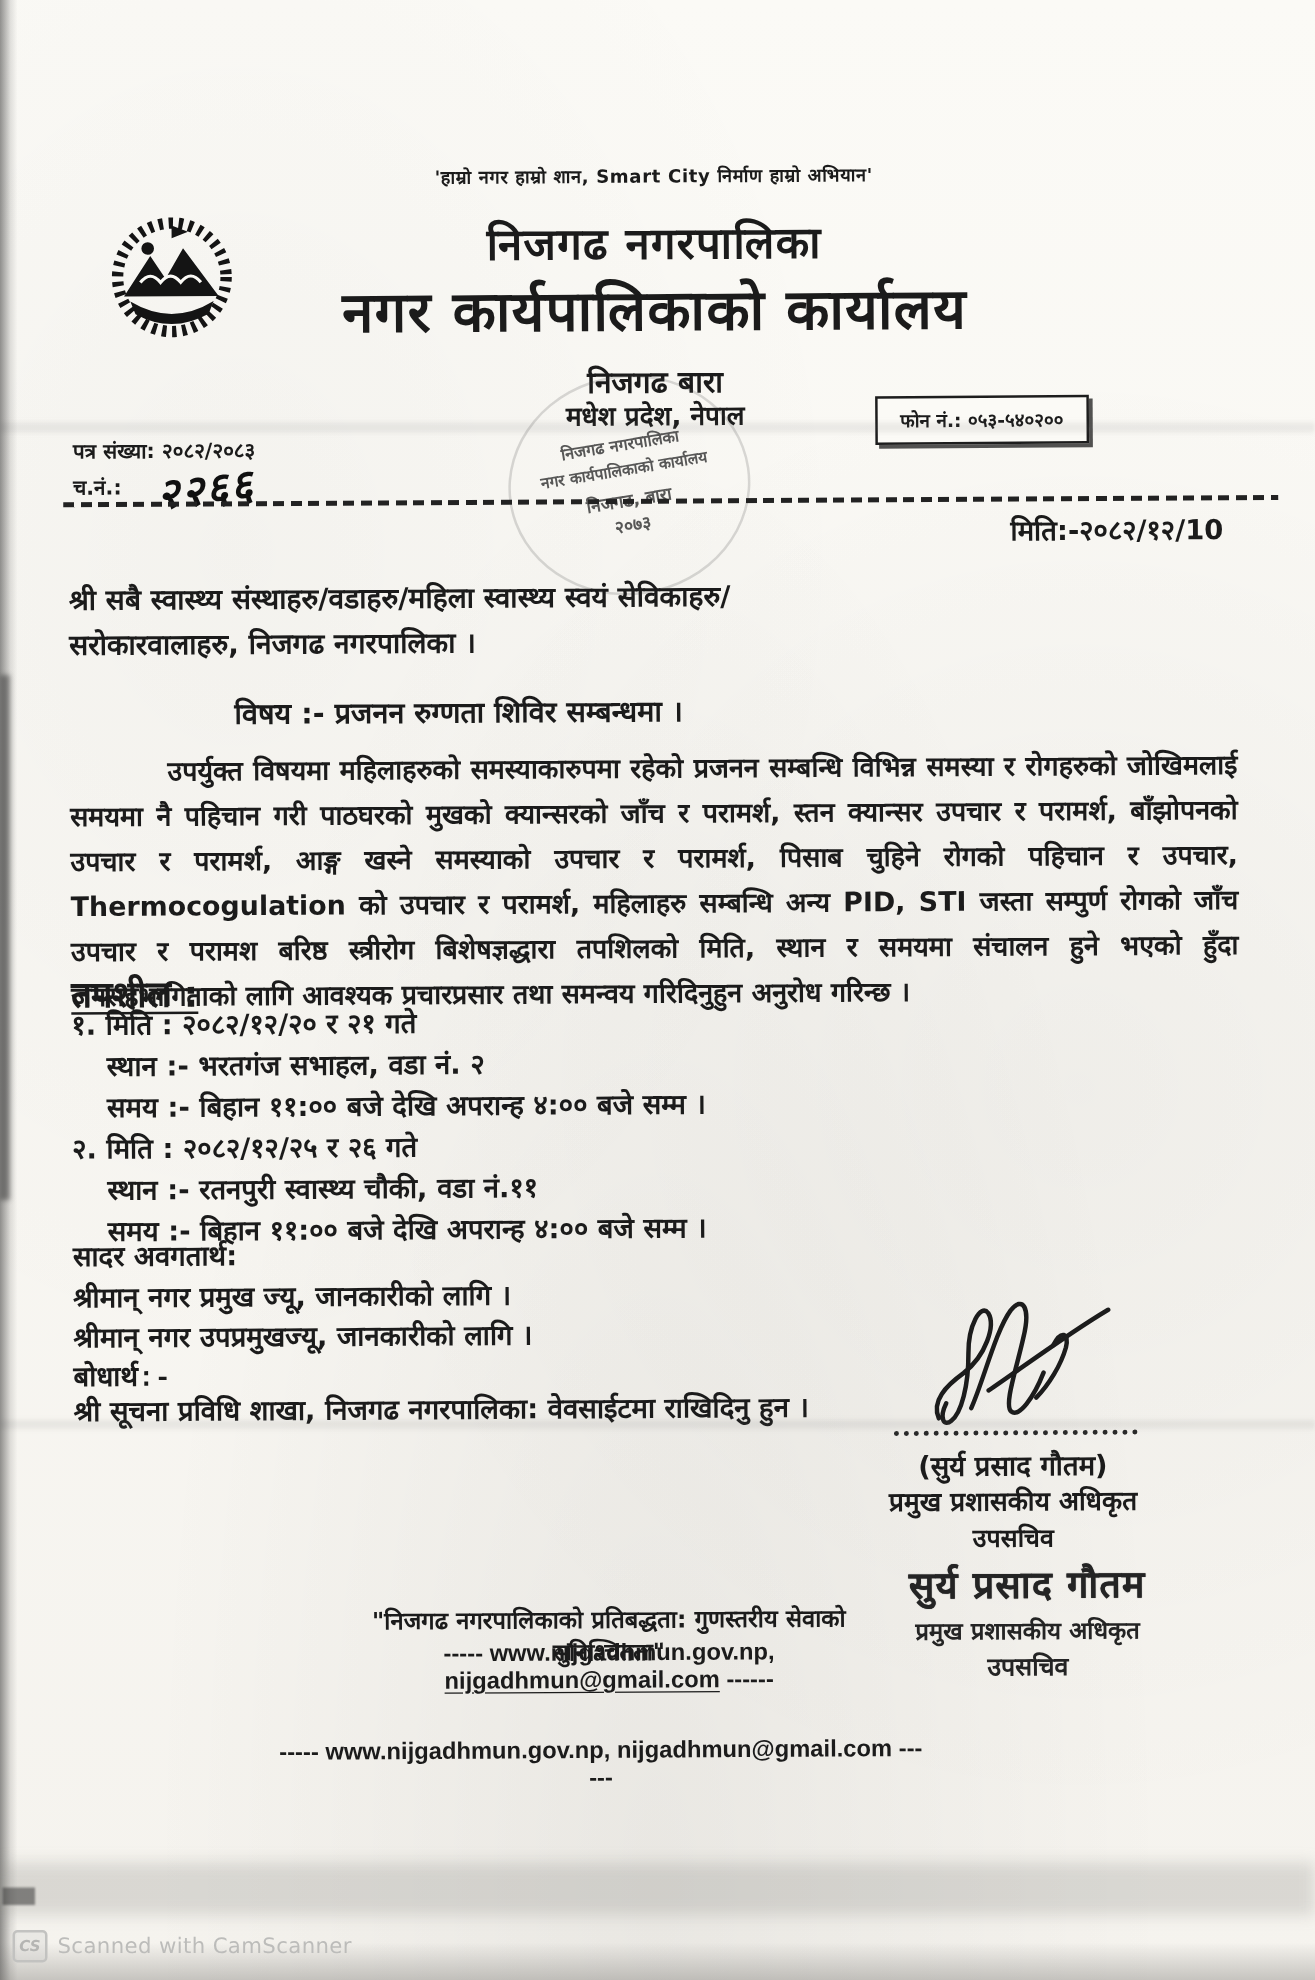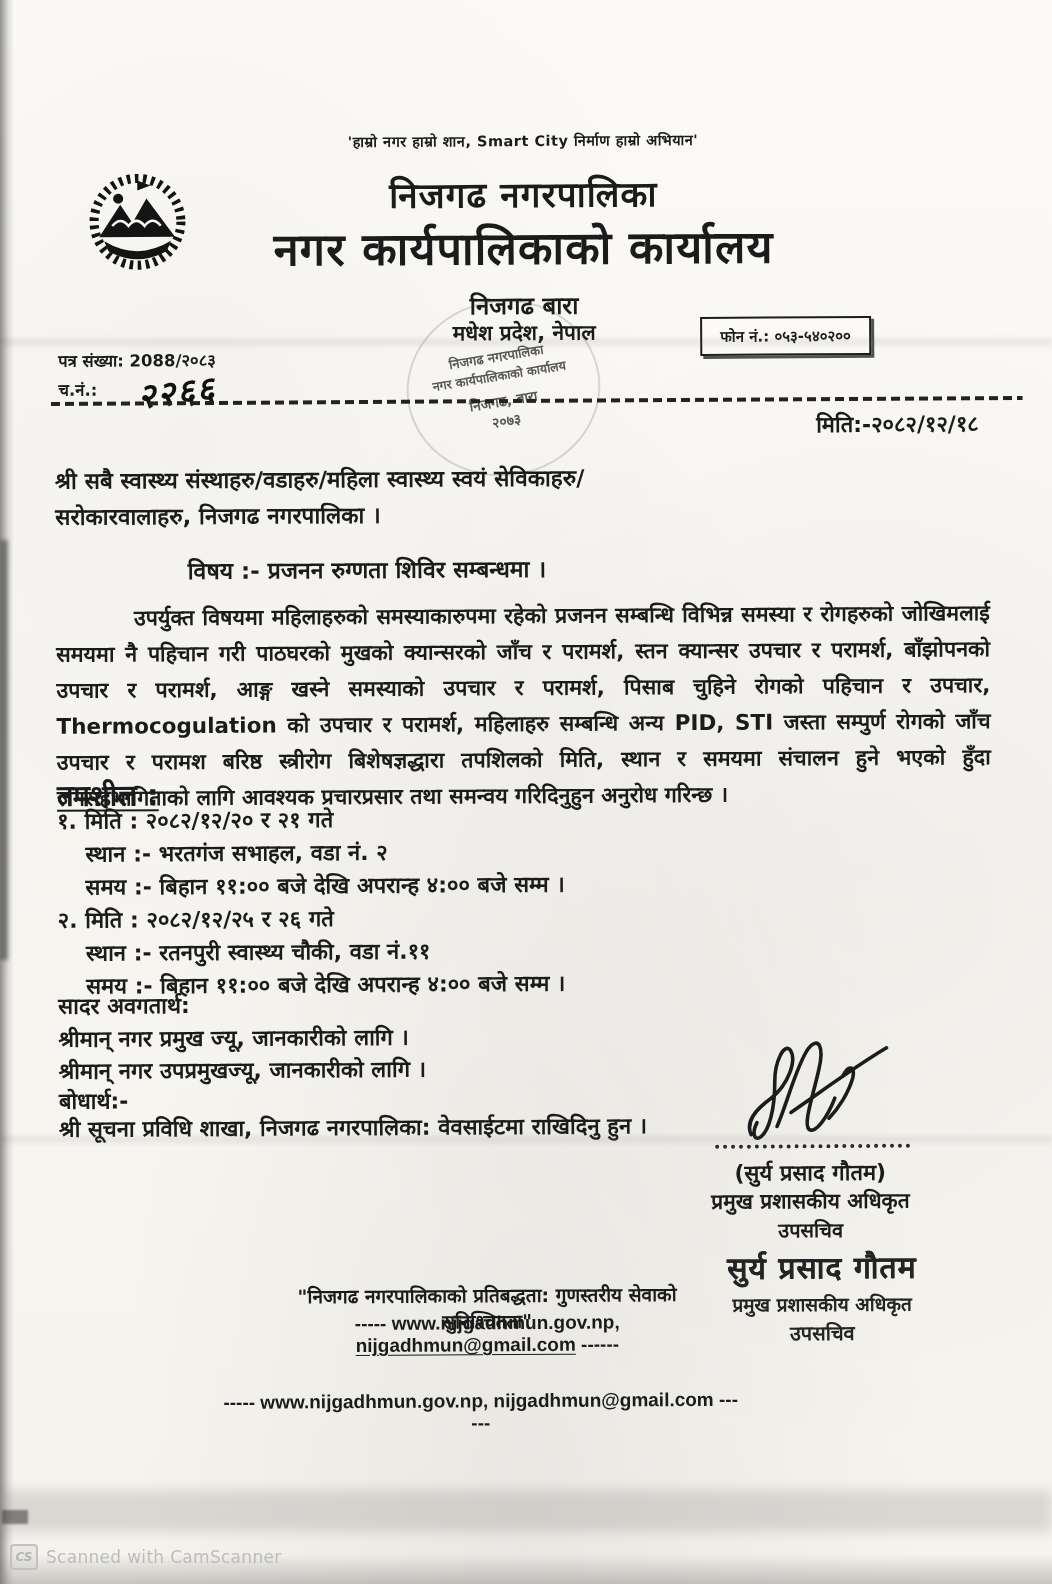--- a/index.html
+++ b/index.html
@@ -66,21 +66,21 @@
   .body-par{
     left:56px;top:598px;width:934px;
     font-size:21.5px;font-weight:700;line-height:36px;
     text-align:justify;text-indent:78px;
   }
   .details-head{left:56px;top:772px;font-size:29px;font-weight:700;text-decoration:underline;text-underline-offset:4px;}
   .sched{left:56px;top:802px;font-size:22px;font-weight:700;line-height:33px;}
   .sched .indent{padding-left:28px;}
 
   .cc-block{left:56px;top:988px;font-size:22px;font-weight:700;line-height:32.5px;}
-  .bodhartha-head{left:56px;top:1082px;font-size:22px;font-weight:800;}
+  .bodhartha-head{left:56px;top:1082px;font-size:22px;font-weight:800;font-family:Liberation Mono, monospace;}
   .bodhartha-line{left:56px;top:1110px;font-size:22px;font-weight:700;}
 
   .sig-squiggle{left:728px;top:1036px;width:180px;height:115px;}
   .sig-dots{left:712px;top:1146px;width:195px;border-bottom:4px dotted #2a2a2a;}
   .sig-name{left:672px;top:1158px;width:270px;text-align:center;font-size:22px;font-weight:700;}
   .sig-title1{left:672px;top:1188px;width:270px;text-align:center;font-size:21px;font-weight:700;}
   .sig-title2{left:672px;top:1218px;width:270px;text-align:center;font-size:20px;font-weight:700;}
 
   .stamp-sig{left:688px;top:1248px;width:260px;text-align:center;color:#242424;}
   .stamp-sig .nm{font-size:30px;font-weight:900;letter-spacing:1px;text-shadow:0 0 .6px #333;}
@@ -138,29 +138,29 @@
     <div class="abs stamp-overlay">
       <div class="s1">निजगढ नगरपालिका</div>
       <div class="s2">नगर कार्यपालिकाको कार्यालय</div>
       <div class="s3">निजगढ, बारा</div>
       <div class="s4">२०७३</div>
     </div>
 
     <div class="abs phone-box">फोन नं.: ०५३-५४०२००</div>
 
     <div class="abs refs">
-      <div>पत्र संख्या: 2088/२०८३</div>
+      <div>पत्र संख्या: २०८२/२०८३</div>
       <div class="dispatch-row">
         <span>च.नं.:</span>
         <span class="dispatch-no">२२६६</span>
       </div>
     </div>
 
     <div class="abs dashed-line"></div>
-    <div class="abs date-line">मिति:-२०८२/१२/१८</div>
+    <div class="abs date-line">मिति:-२०८२/१२/10</div>
 
     <div class="abs addressee">
       <div>श्री सबै स्वास्थ्य संस्थाहरु/वडाहरु/महिला स्वास्थ्य स्वयं सेविकाहरु/</div>
       <div>सरोकारवालाहरु, निजगढ नगरपालिका ।</div>
     </div>
 
     <div class="abs subject">विषय :- प्रजनन रुग्णता शिविर सम्बन्धमा ।</div>
 
     <div class="abs body-par">उपर्युक्त विषयमा महिलाहरुको समस्याकारुपमा रहेको प्रजनन सम्बन्धि विभिन्न समस्या र रोगहरुको जोखिमलाई समयमा नै पहिचान गरी पाठघरको मुखको क्यान्सरको जाँच र परामर्श, स्तन क्यान्सर उपचार र परामर्श, बाँझोपनको उपचार र परामर्श, आङ्ग खस्ने समस्याको उपचार र परामर्श, पिसाब चुहिने रोगको पहिचान र उपचार, Thermocogulation को उपचार र परामर्श, महिलाहरु सम्बन्धि अन्य PID, STI जस्ता सम्पुर्ण रोगको जाँच उपचार र परामश बरिष्ठ स्त्रीरोग बिशेषज्ञद्धारा तपशिलको मिति, स्थान र समयमा संचालन हुने भएको हुँदा जनसहभागिताको लागि आवश्यक प्रचारप्रसार तथा समन्वय गरिदिनुहुन अनुरोध गरिन्छ ।</div>
 

